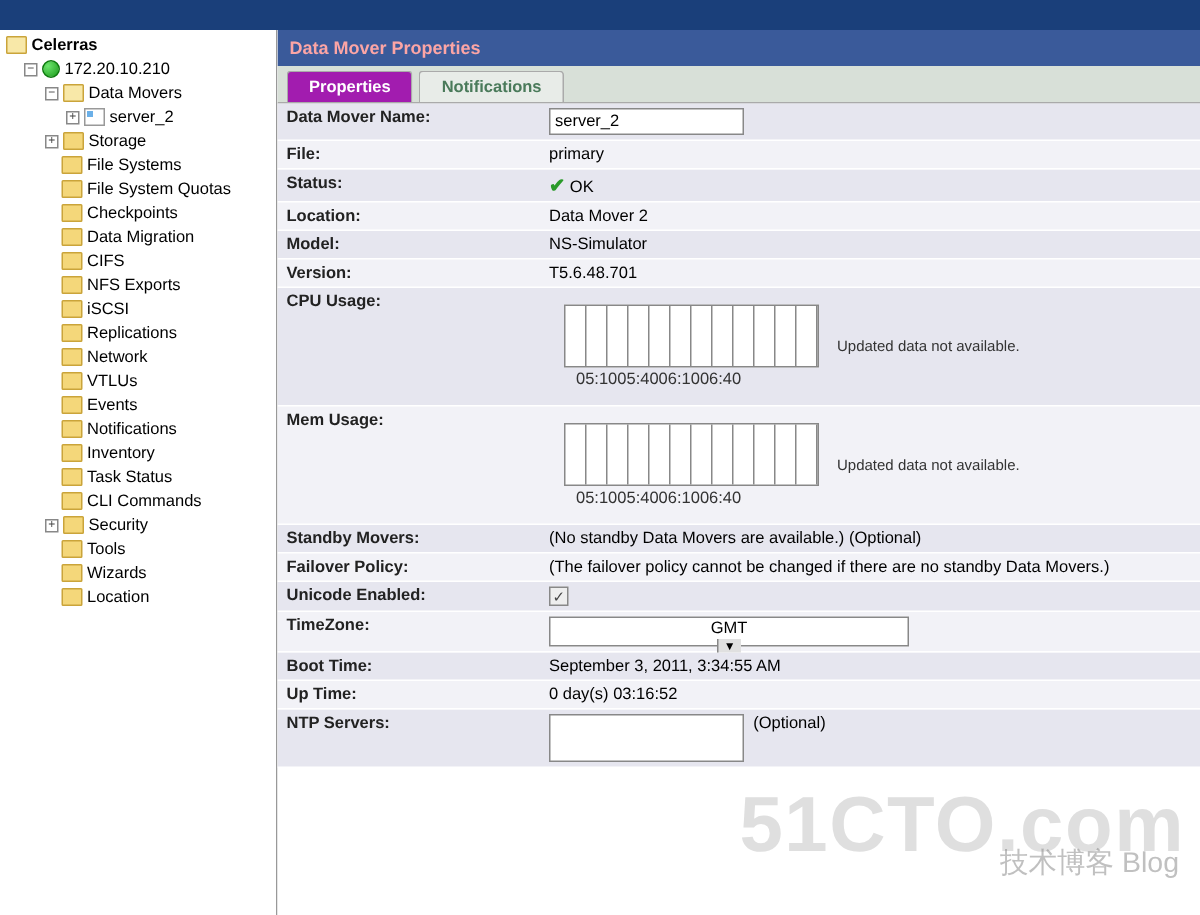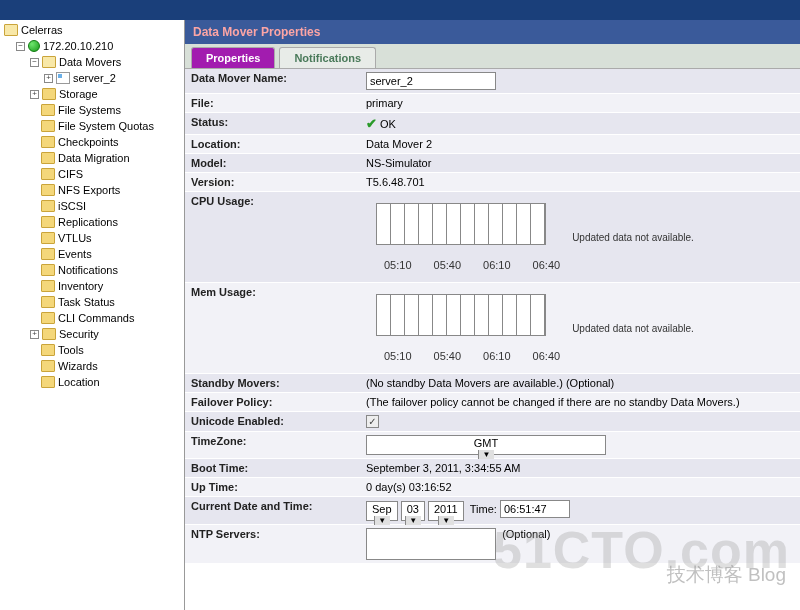--- a/index.html
+++ b/index.html
@@ -8,21 +8,21 @@
 .container { display: flex; height: 590px; }
 .sidebar { width: 185px; background: #fff; border-right: 1px solid #999; overflow-y: auto; padding: 2px; }
 .tree-item { display: flex; align-items: center; height: 16px; cursor: pointer; white-space: nowrap; }
 .expander { width: 9px; height: 9px; border: 1px solid #888; display: inline-flex; align-items: center; justify-content: center; font-size: 8px; line-height: 8px; margin-right: 3px; background: #fff; color: #444; }
 .expander-space { width: 11px; display: inline-block; }
 .folder-icon { width: 14px; height: 12px; background: #f4d77a; border: 1px solid #caa43a; border-radius: 1px; display: inline-block; margin-right: 3px; position:relative; }
 .folder-icon.open { background: #f8e8a8; }
 .orb-icon { width: 12px; height: 12px; border-radius: 50%; background: radial-gradient(circle at 30% 30%, #6ee66e, #1a9a1a); display:inline-block; margin-right:3px; border:1px solid #0d7a0d;}
 .srv-icon { width:14px; height:12px; background:#fff; border:1px solid #999; display:inline-block; margin-right:3px; position:relative;}
 .srv-icon:after{content:"";position:absolute;top:1px;left:1px;width:4px;height:4px;background:#6bb0e8;}
-.indent-0 { padding-left: 2px; }
+.indent-0 { padding-left: 2px; font-weight: bold; }
 .indent-1 { padding-left: 14px; }
 .indent-2 { padding-left: 28px; }
 .indent-3 { padding-left: 42px; }
 .main { flex: 1; background: #fff; overflow-y: auto; position: relative; }
 .panel-header { background: #3a5a9a; color: #fca5a5; font-weight: bold; padding: 5px 8px; font-size: 12px; }
 .tabs { background: #d8e0d8; padding: 3px 6px 0; display: flex; gap: 4px; border-bottom:1px solid #aaa; }
 .tab { padding: 4px 14px; border: 1px solid #aaa; border-bottom: none; border-radius: 3px 3px 0 0; background: #e8ece8; cursor: pointer; color: #4a7a5a; font-weight:bold; font-size:11px;}
 .tab.active { background: #a21caf; color:#fff; }
 .props-table { width: 100%; border-collapse: collapse; }
 .props-table tr:nth-child(even) { background: #f2f2f7; }
@@ -30,21 +30,21 @@
 .props-table td { padding: 3px 6px; vertical-align: top; border-bottom:1px solid #fff; }
 .props-table td:first-child { width: 175px; font-weight: bold; color: #222; }
 .text-input { border: 1px solid #888; padding: 1px 3px; font-size: 11px; background:#fff; width:130px; height:18px;}
 .select-box { border:1px solid #888; background:#fff; display:inline-flex; align-items:center; height:20px;flex-direction:column; }
 .select-box .val { padding: 1px 5px; }
 .select-box .arrow { width: 16px; height:18px; background: #e0e0e0; border-left:1px solid #888; display:flex; align-items:center; justify-content:center; font-size:8px;}
 .chart-area { padding: 8px 0; }
 .chart-area-inner { display:flex; align-items:center; gap: 12px; padding-left: 10px;}
 .chart-box { width: 170px; height: 42px; border: 1px solid #888; background: #fff; display:flex; }
 .chart-cell { flex:1; border-right:1px solid #888; }
-.chart-axis { font-size: 9px; color:#333; display:flex; gap:22px; padding-left: 8px; margin-top:14px;}
+.chart-axis { font-size: 9px; color:#333; display:flex; padding-left: 8px; margin-top:2px;}
 .chart-note { font-size: 10px; color: #333; }
 .check-icon { color: #2a9a2a; font-weight:bold; font-size:13px; margin-right:3px;}
 .checkbox-fake { width:13px; height:13px; border:1px solid #888; background:#eee; display:inline-flex; align-items:center; justify-content:center; font-size:10px; color:#444;}
 .watermark { position:absolute; right:10px; bottom:30px; font-size:52px; font-weight:bold; color:rgba(150,150,150,0.3); letter-spacing:1px;}
 .watermark-sub { position:absolute; right:14px; bottom:22px; font-size:19px; color:rgba(130,130,130,0.5); }
 </style>
 </head>
 <body>
 
 <div class="top-bar"></div>
@@ -112,20 +112,25 @@
           <span>iSCSI</span>
         </div>
         <div class="tree-item indent-2">
           <span class="expander-space"></span>
           <span class="folder-icon"></span>
           <span>Replications</span>
         </div>
         <div class="tree-item indent-2">
           <span class="expander-space"></span>
           <span class="folder-icon"></span>
+          <span>Network</span>
+        </div>
+        <div class="tree-item indent-2">
+          <span class="expander-space"></span>
+          <span class="folder-icon"></span>
           <span>VTLUs</span>
         </div>
         <div class="tree-item indent-2">
           <span class="expander-space"></span>
           <span class="folder-icon"></span>
           <span>Events</span>
         </div>
         <div class="tree-item indent-2">
           <span class="expander-space"></span>
           <span class="folder-icon"></span>
@@ -288,39 +293,20 @@
       </tr>
       <tr>
         <td>Boot Time:</td>
         <td>September 3, 2011, 3:34:55 AM</td>
       </tr>
       <tr>
         <td>Up Time:</td>
         <td>0 day(s) 03:16:52</td>
       </tr>
       <tr>
-        <td>Current Date and Time:</td>
-        <td>
-          <span class="select-box">
-                <span class="val">Sep</span>
-                <span class="arrow">▼</span>
-              </span>
-          <span class="select-box">
-                <span class="val">03</span>
-                <span class="arrow">▼</span>
-              </span>
-          <span class="select-box">
-                <span class="val">2011</span>
-                <span class="arrow">▼</span>
-              </span>
-          &nbsp;<span>Time:</span>
-          <input class="text-input" style="width: 70px;" value="06:51:47">
-        </td>
-      </tr>
-      <tr>
         <td>NTP Servers:</td>
         <td>
           <textarea style="width: 130px; height: 32px; border: 1px solid rgb(136, 136, 136); resize: none; vertical-align: top;"></textarea>
           &nbsp;<span>(Optional)</span>
         </td>
       </tr>
     </tbody>
       </table>
     <div class="watermark">51CTO.com</div>
     <div class="watermark-sub">技术博客   Blog</div>

